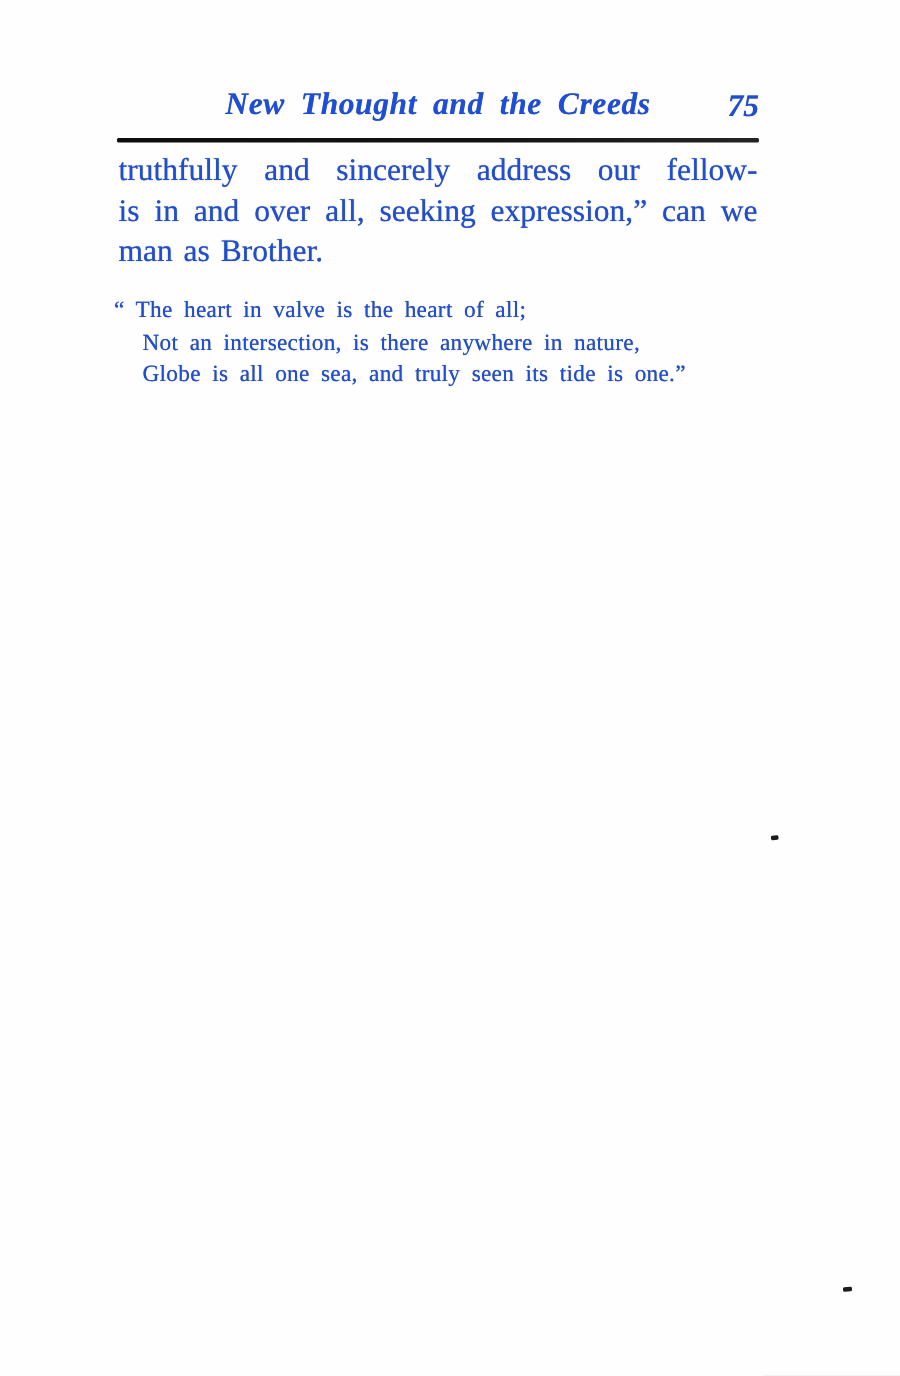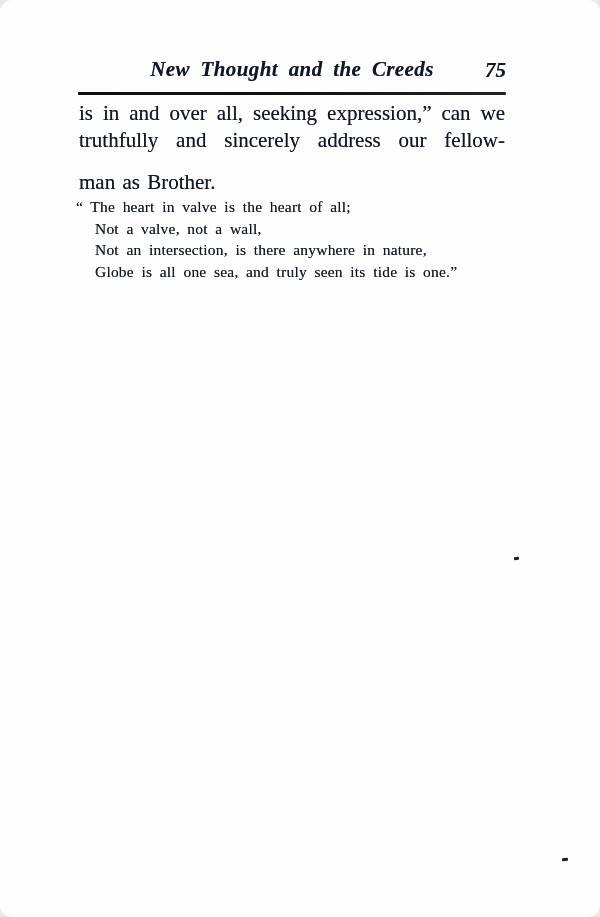--- a/index.html
+++ b/index.html
@@ -7,22 +7,21 @@
     padding: 0;
     background: #e9e9e9;
   }
   .page {
     position: relative;
     width: 600px;
     height: 917px;
     background: #fefefe;
     overflow: hidden;
     font-family: "Liberation Serif", "DejaVu Serif", serif;
-    color: #0f172a;
-    border-radius: 12px;
+    color: #1d4ed8;
   }
   
   .running-header {
     position: absolute;
     left: 78px;
     top: 56px;
     width: 428px;
     height: 30px;
   }
   .header-title {
@@ -72,21 +71,20 @@
     word-spacing: 2px;
     text-align: justify;
     text-align-last: justify;
     text-shadow: 0 0 0.6px rgba(0,0,0,0.6);
     white-space: nowrap;
     
     white-space: normal;
   }
   .para-line.last {
     text-align-last: left;
-    margin-top: 15px;
   }
   
   .poem {
     position: absolute;
     left: 76px;
     top: 196px;
     width: 430px;
   }
   .poem-line {
     font-size: 15.5px;
@@ -126,28 +124,27 @@
 <div class="page">
 
   <div class="running-header">
     <div class="header-title">New Thought and the Creeds</div>
     <div class="page-number">75</div>
   </div>
 
   <div class="header-rule"></div>
 
   <div class="paragraph">
+    <div class="para-line">truthfully and sincerely address our fellow-</div>
     <div class="para-line">is in and over all, seeking expression,” can we</div>
-    <div class="para-line">truthfully and sincerely address our fellow-</div>
     <div class="para-line last">man as Brother.</div>
   </div>
 
   <div class="poem">
     <div class="poem-line">“ The heart in valve is the heart of all;</div>
-    <div class="poem-line indent">Not a valve, not a wall,</div>
     <div class="poem-line indent">Not an intersection, is there anywhere in nature,</div>
     <div class="poem-line indent">Globe is all one sea, and truly seen its tide is one.”</div>
   </div>
 
   <div class="speck speck-1"></div>
   <div class="speck speck-2"></div>
 
 </div>
 
 </body></html>

